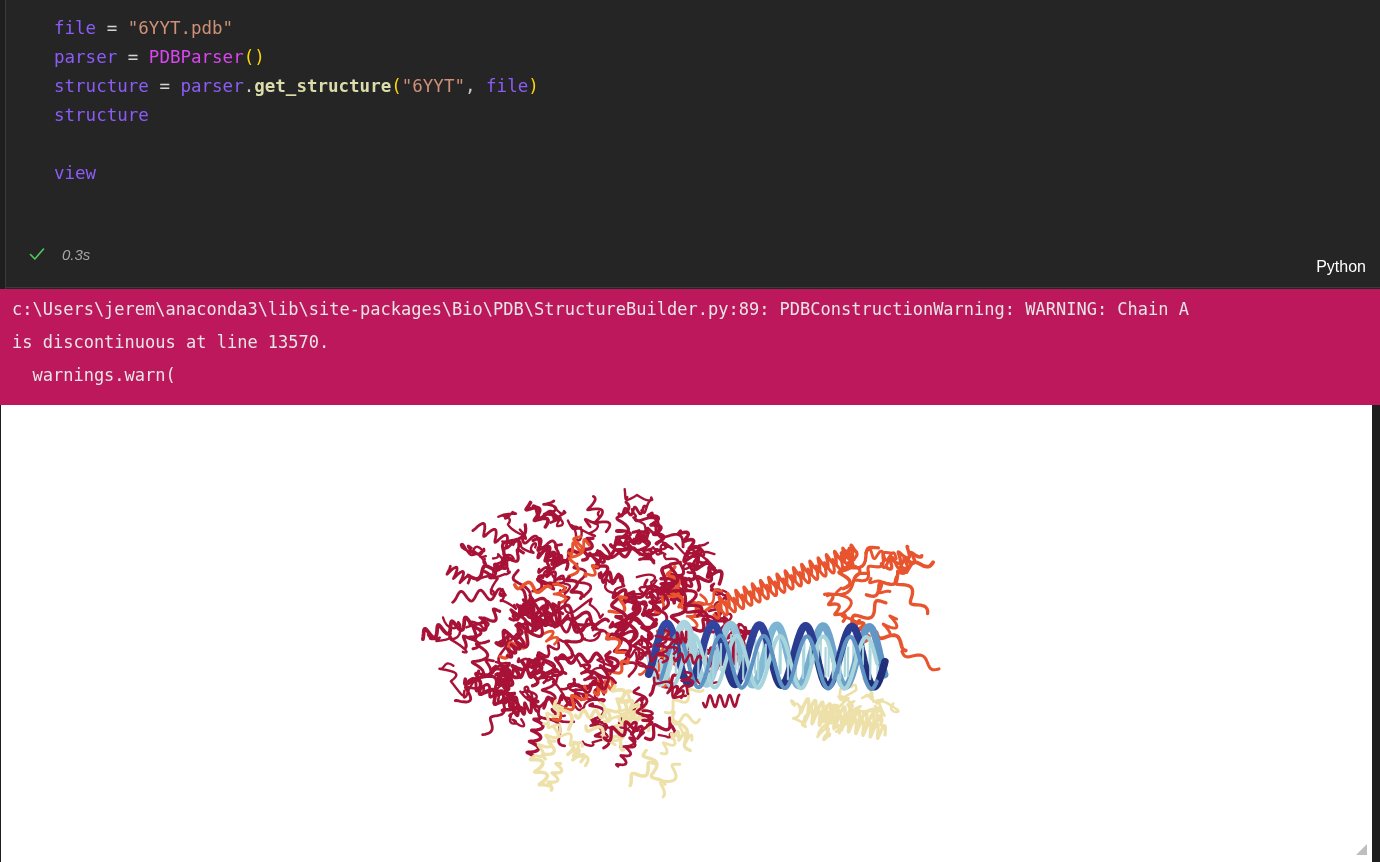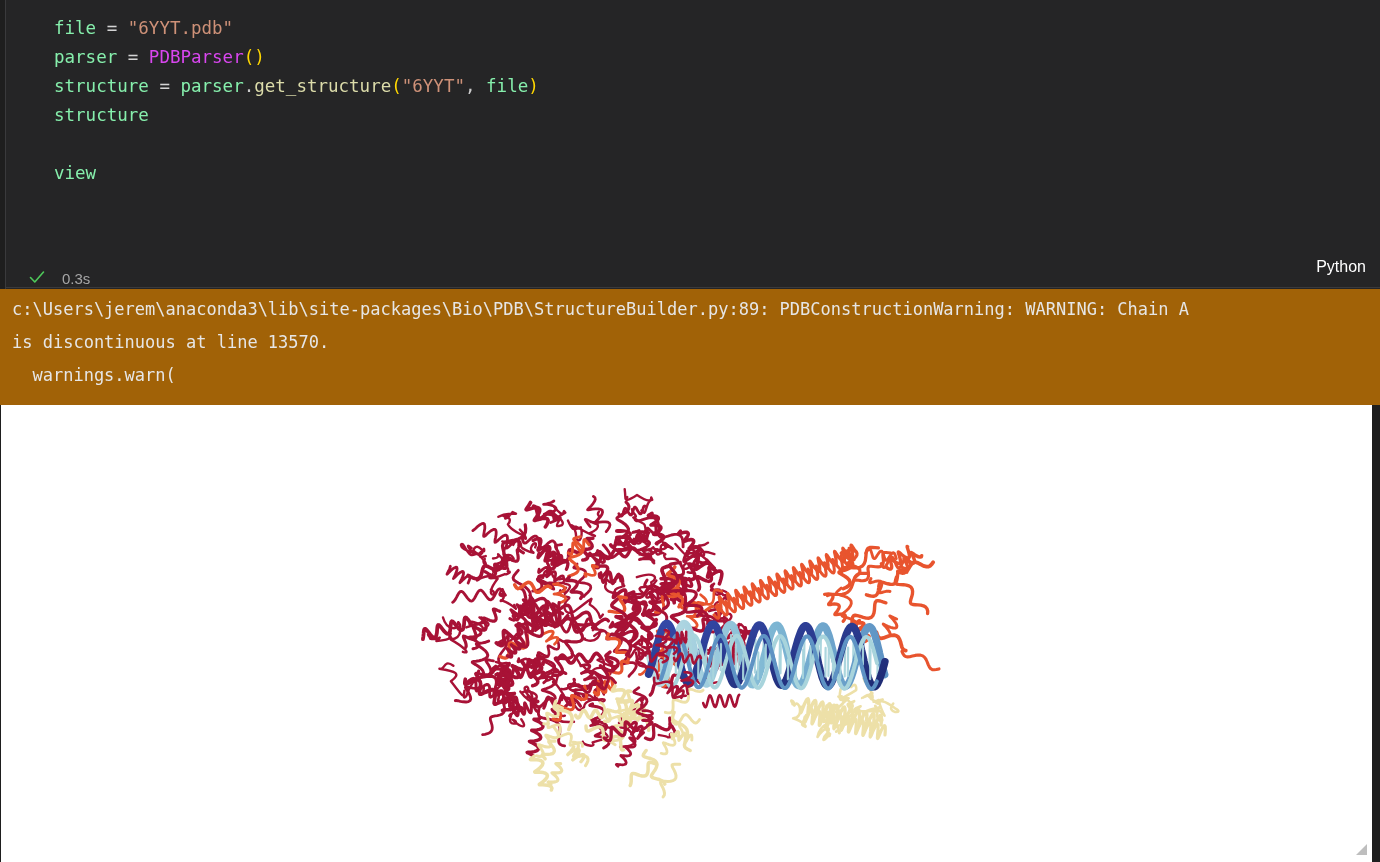--- a/index.html
+++ b/index.html
@@ -55,46 +55,47 @@
     line-height: 29px;
     padding-left: 48px;
     font-family: "DejaVu Sans Mono", monospace;
     font-size: 17.5px;
     white-space: pre;
     color: #D4D4D4;
     letter-spacing: 0px;
   }
   .code-line.blank { height: 29px; }
 
-  .tok-var   { color: #86efac; }
+  .tok-var   { color: #8b5cf6; }
   .tok-op    { color: #D4D4D4; }
   .tok-str   { color: #CE9178; }
   .tok-class { color: #d946ef; }
-  .tok-fn    { color: #DCDCAA; }
+  .tok-fn    { color: #DCDCAA; font-weight: bold; }
   .tok-paren { color: #FFD700; }
   .tok-punct { color: #CCCCCC; }
 
   
   .status-bar {
     position: absolute;
     left: 6px;
     top: 246px;
     width: 1374px;
     height: 42px;
     background: #252526;
     border-bottom: 1px solid #3A3A3C;
     box-sizing: border-box;
   }
   .status-left {
     position: absolute;
     left: 22px; top: 0;
     height: 41px;
     display: flex;
-    align-items: flex-end;
+    align-items: flex-start;
     gap: 16px;
+    font-style: italic;
   }
   .check-icon {
     display: inline-block;
     width: 18px; height: 18px;
     position: relative;
     top: -1px;
   }
   .check-icon svg { display: block; }
   .exec-time {
     font-family: "Liberation Sans", sans-serif;
@@ -114,21 +115,21 @@
     color: #ffffff;
   }
 
   
   .output-area {
     position: absolute;
     left: 0;
     top: 289px;
     width: 1380px;
     height: 116px;
-    background: #a16207;
+    background: #be185d;
     padding-top: 4px;
     box-sizing: border-box;
   }
   .out-line {
     font-family: "DejaVu Sans Mono", monospace;
     font-size: 17px;
     line-height: 33px;
     color: #E6E6E6;
     white-space: pre;
     padding-left: 12px;

